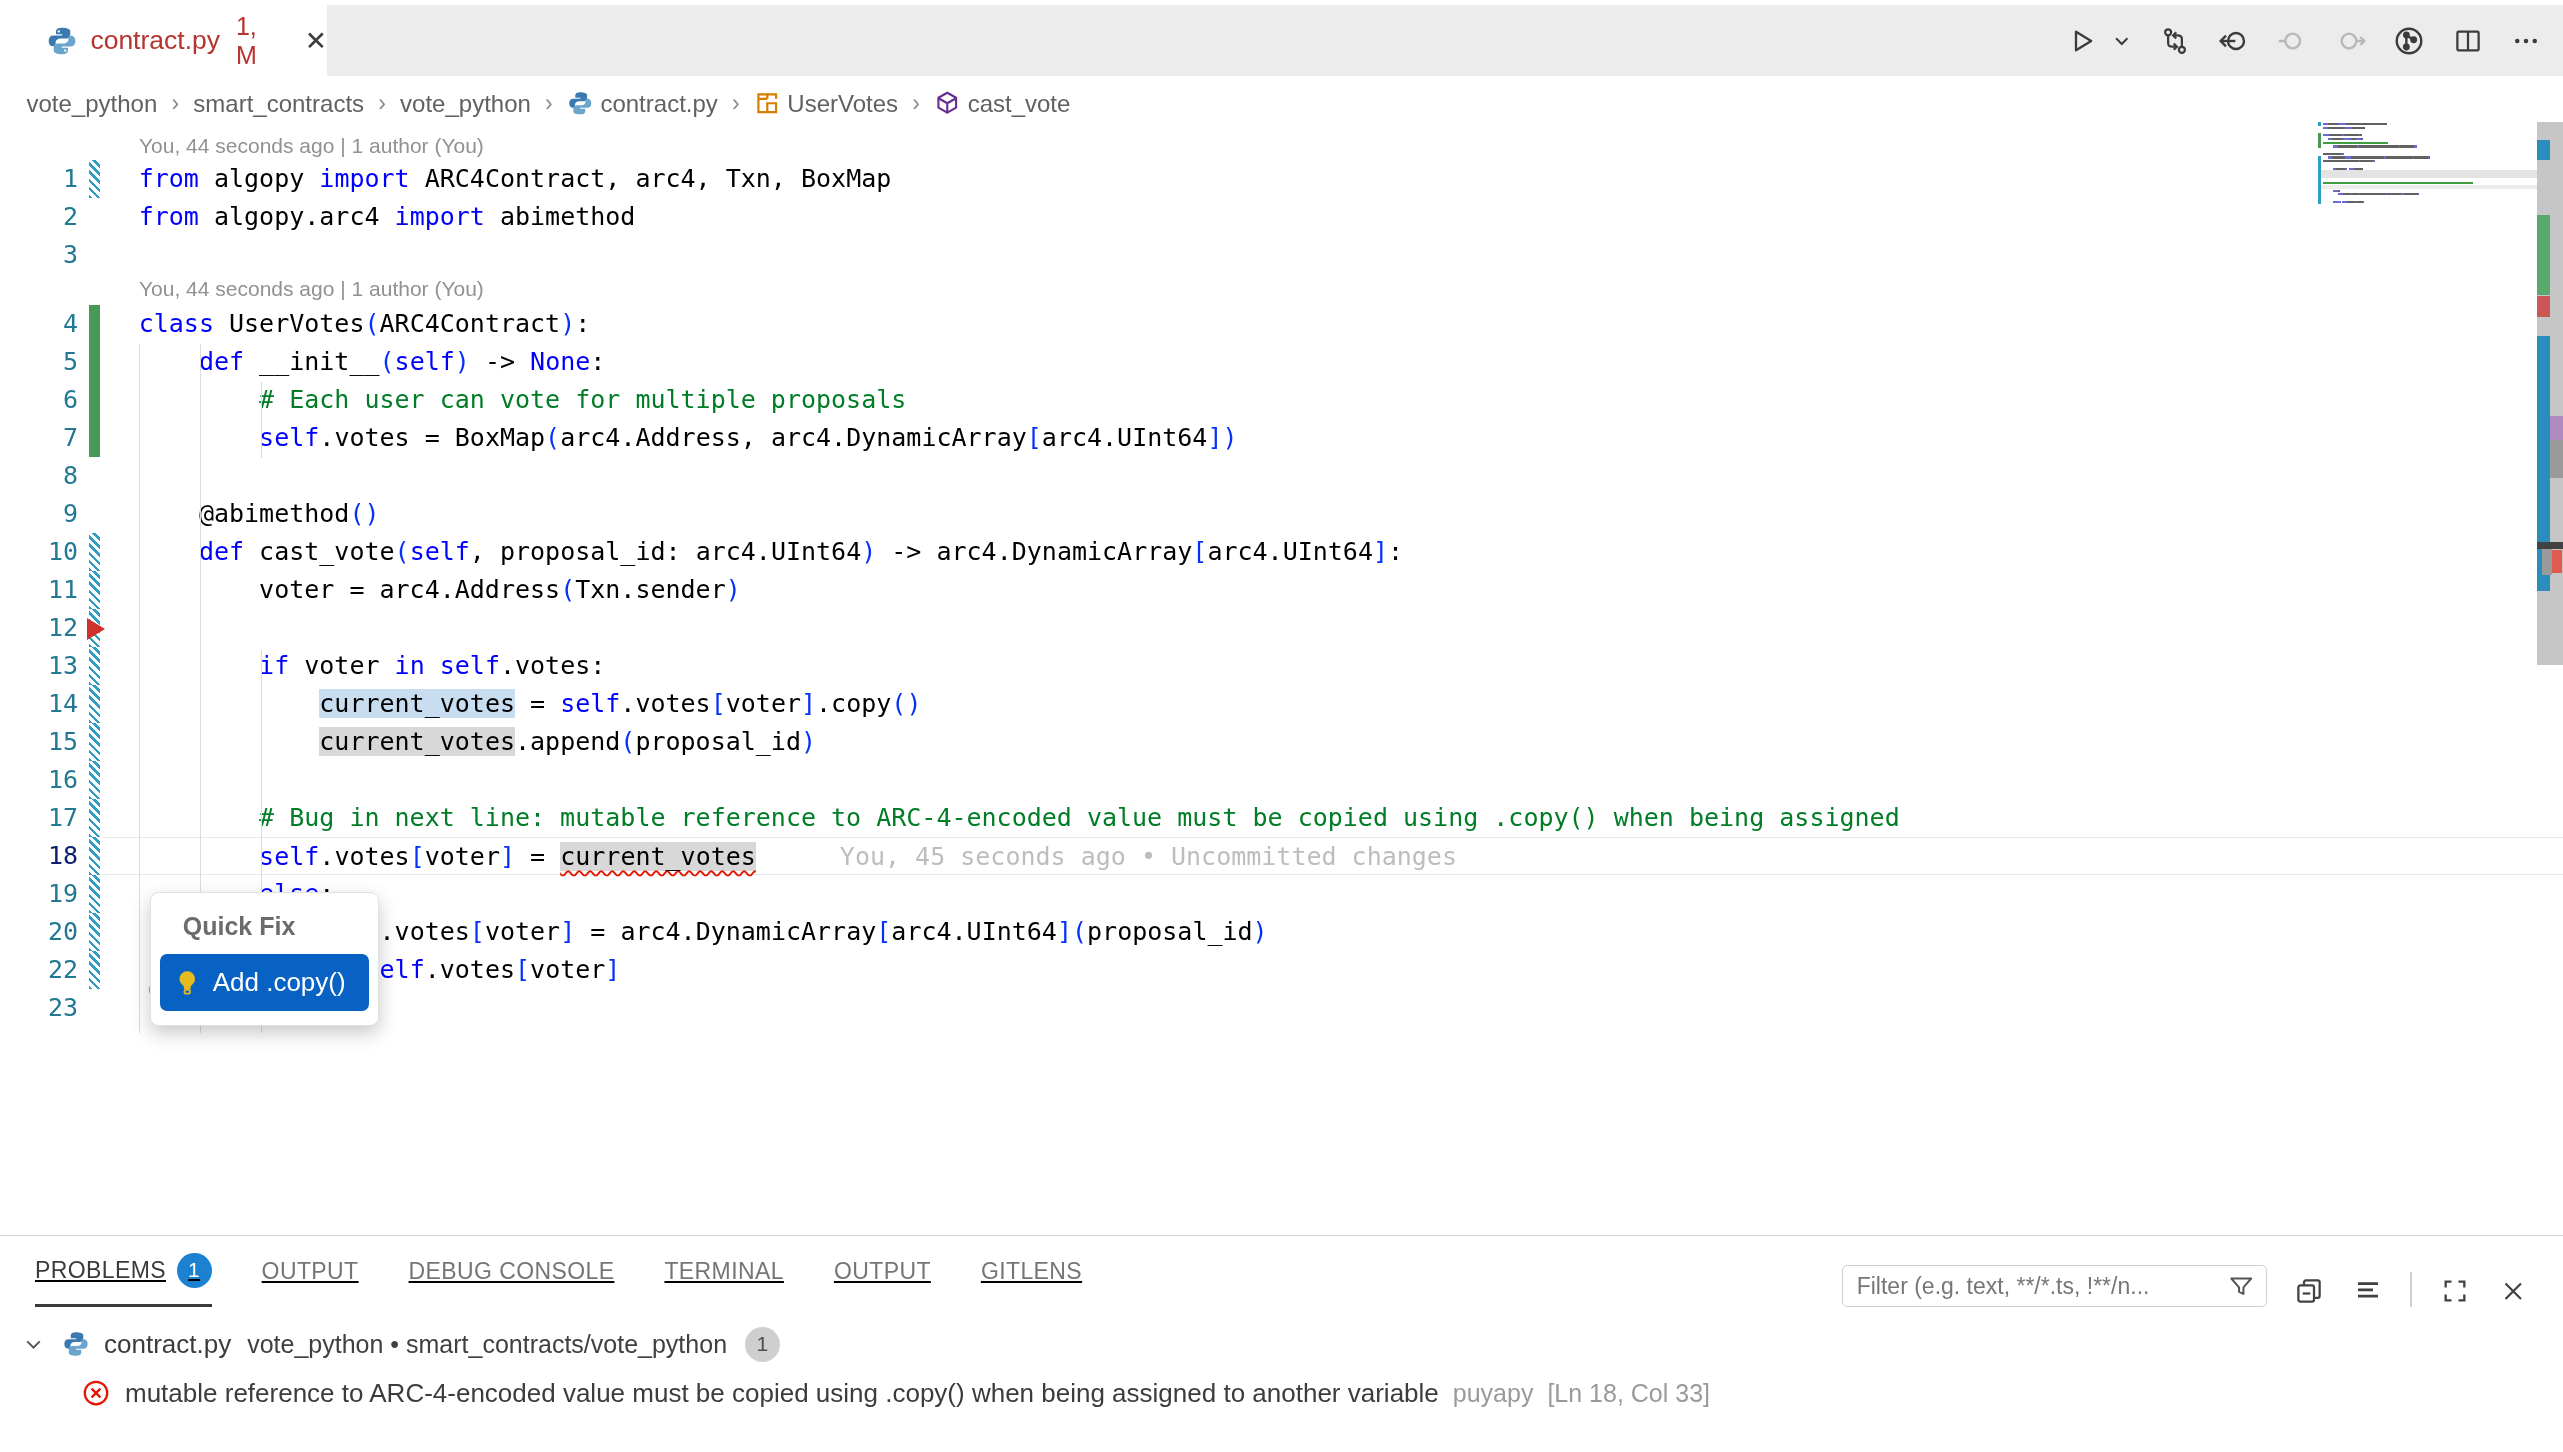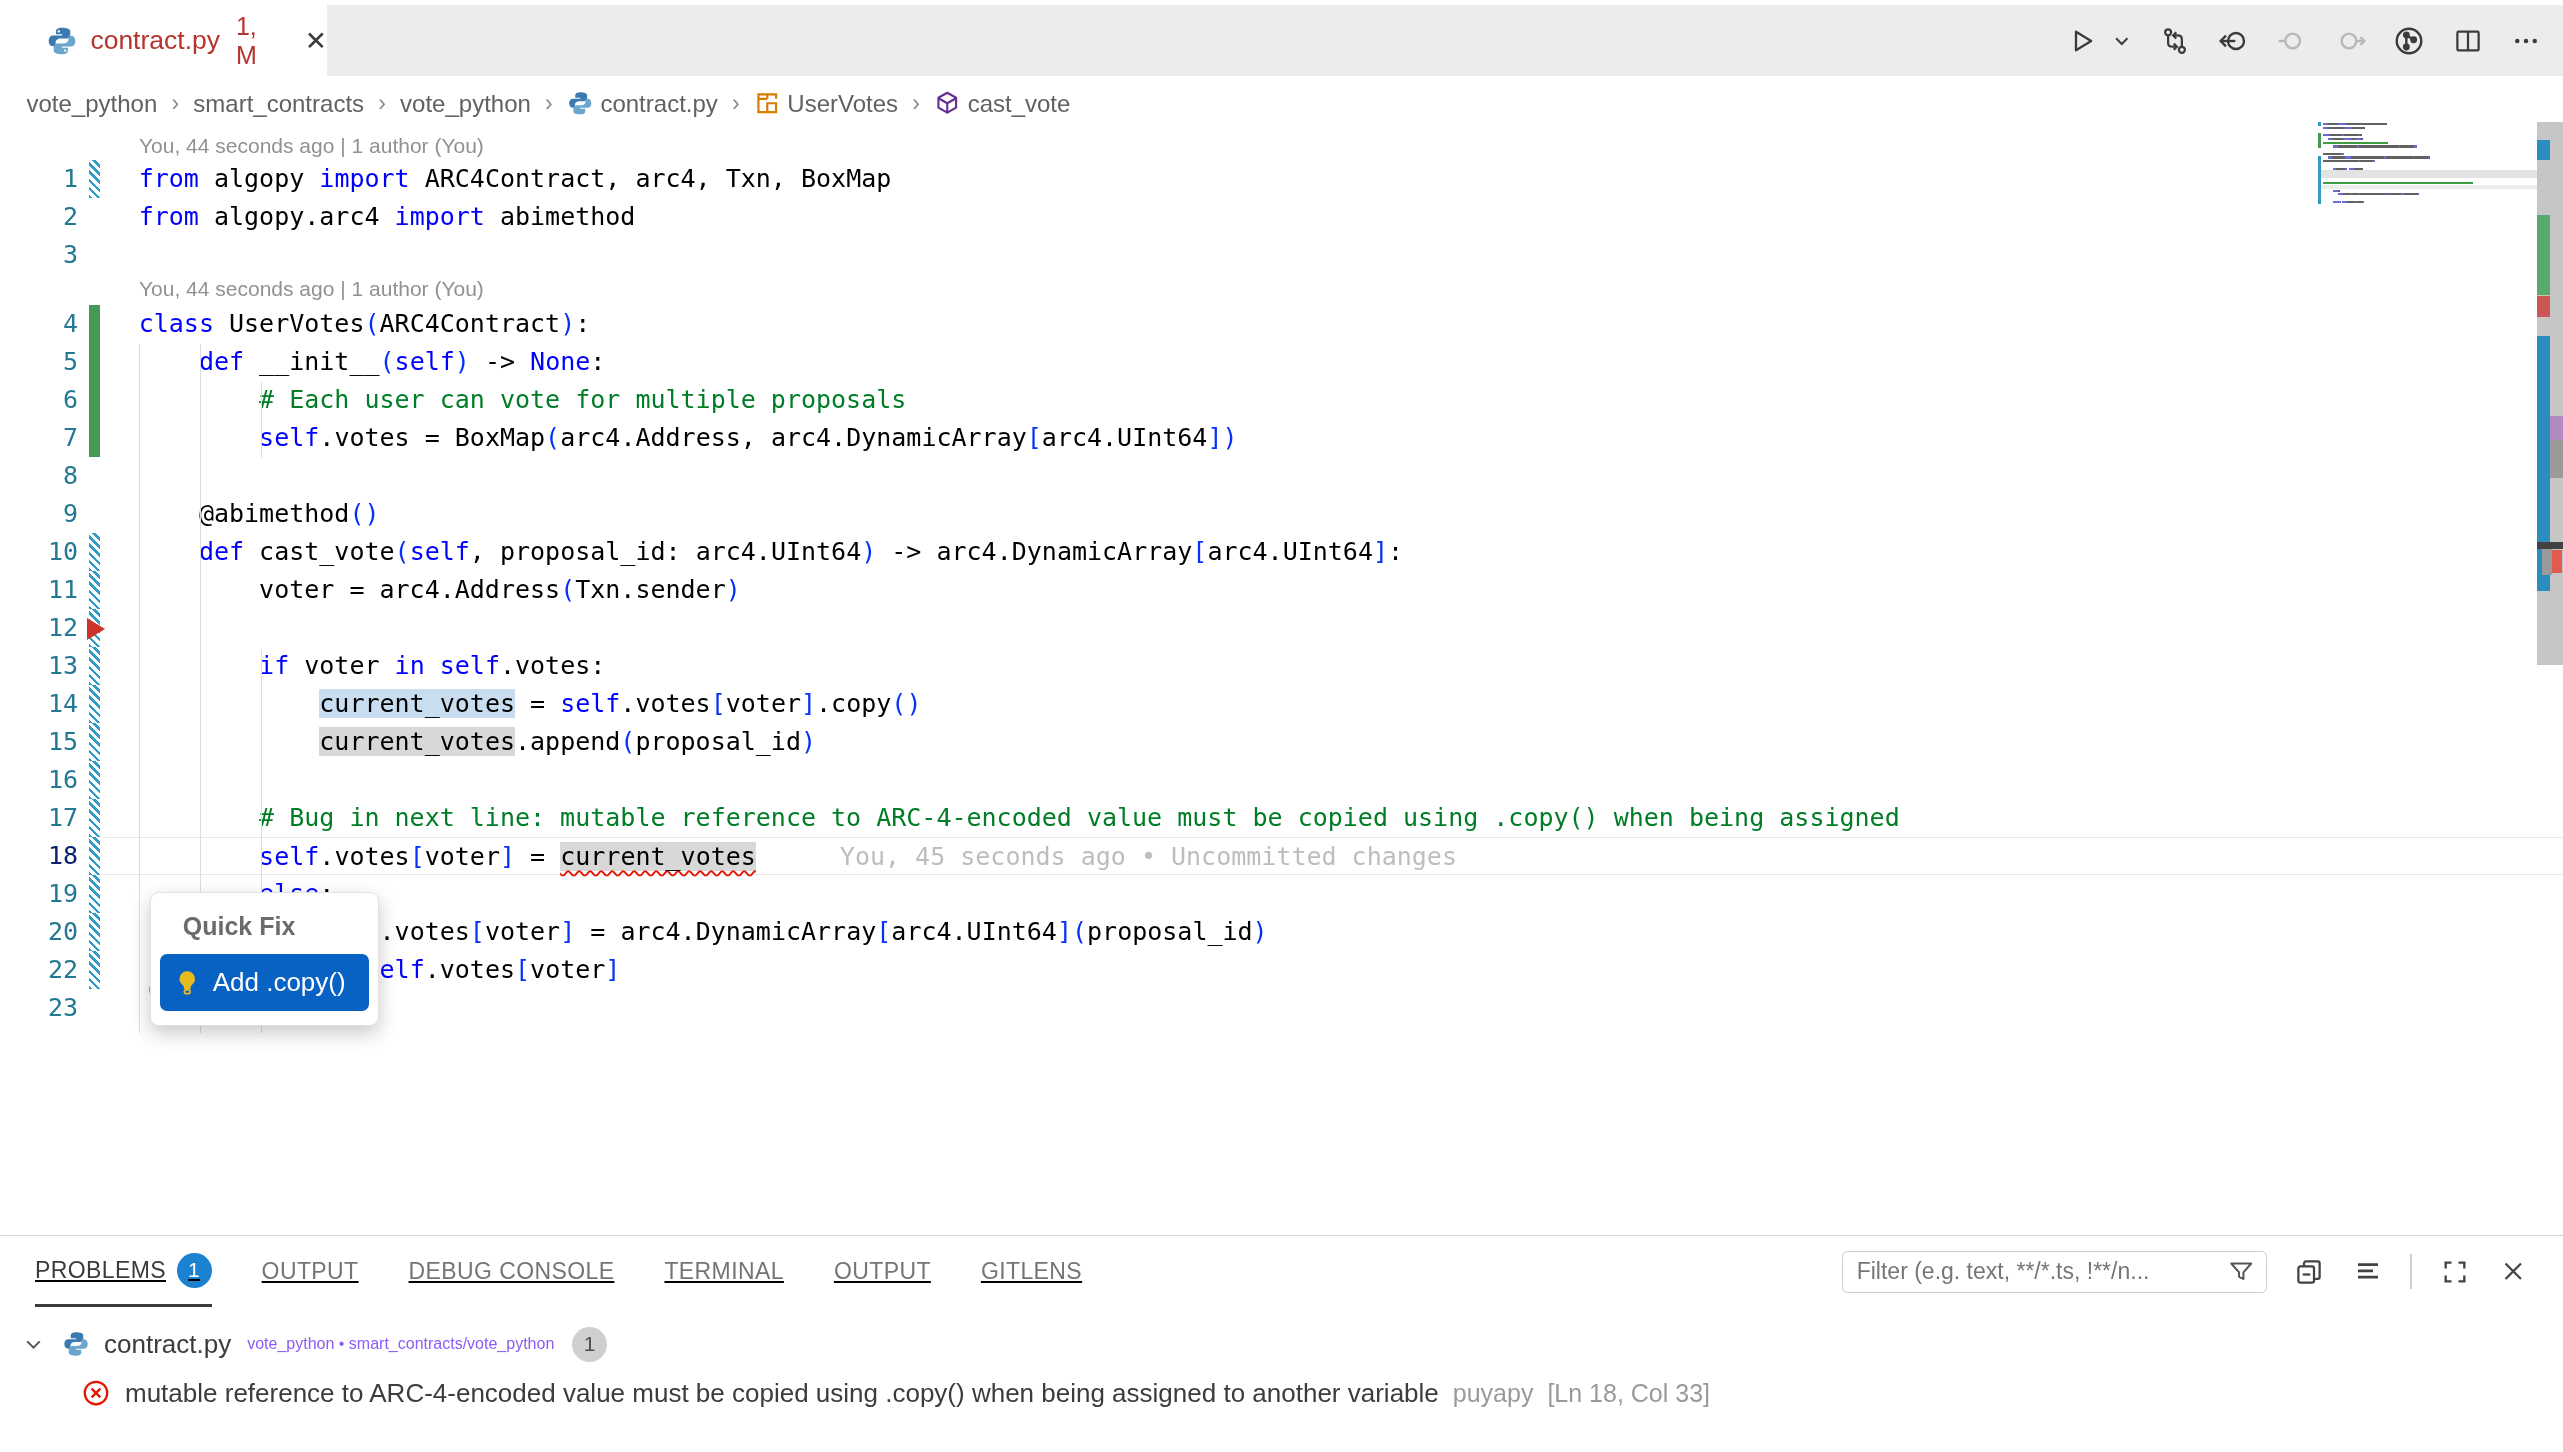--- a/index.html
+++ b/index.html
@@ -69,32 +69,32 @@
 
   
   .panel { position:absolute; left:0; top:1235px; width:2563px; height:218px; background:#ffffff;
            border-top:1.8px solid #d4d4d4; }
   .panel-tabs { position:absolute; left:35px; top:0; height:71px; display:flex; align-items:center; gap:50px;text-decoration:underline; }
   .ptab { font-size:23px; color:#757575; letter-spacing:0.4px; height:71px; display:flex; align-items:center;
           gap:10.6px; cursor:pointer; }
   .ptab.active { color:#3b3b3b; border-bottom:3.5px solid #3b3b3b; }
   .pbadge { background:#1b82d2; color:#fff; border-radius:50%; width:35px; height:35px; font-size:21px;
             display:flex; align-items:center; justify-content:center; }
-  .panel-right { position:absolute; right:34px; top:0; height:71px; display:flex; align-items:center; gap:26.5px;margin-left:16px; }
+  .panel-right { position:absolute; right:34px; top:0; height:71px; display:flex; align-items:flex-end; gap:26.5px;margin-left:16px; }
   .filter-box { width:425px; height:42px; border:1.8px solid #cecece; border-radius:5.3px; background:#fff;
                 display:flex; align-items:center; padding:0 8.8px 0 14px; }
   .filter-box input { flex:1; border:none; outline:none; font-size:23px; color:#3b3b3b; background:transparent;
                       font-family:"Liberation Sans",sans-serif; }
   .filter-box input::placeholder { color:#767676; }
   .p-sep { width:1.8px; height:35px; background:#d0d0d0; }
   .p-icon { width:32px; height:32px; display:flex; align-items:center; justify-content:center; cursor:pointer; }
   .prob-file-row { position:absolute; left:0; top:85px; height:46px; width:100%; display:flex; align-items:center; cursor:pointer; }
   .prob-file-row .chev { margin-left:21px; }
   .pf-name { font-size:26px; color:#3b3b3b; margin-left:14px; }
-  .pf-path { font-size:16px; color:#8b5cf6; margin-left:16px; }
+  .pf-path { font-size:25px; color:#404040; margin-left:16px; }
   .pf-badge { background:#cfcfcf; color:#4e4e4e; min-width:35px; height:35px; border-radius:17.7px; font-size:21px;
               display:flex; align-items:center; justify-content:center; margin-left:17.7px; }
   .prob-err-row { position:absolute; left:0; top:133px; height:48px; width:100%; display:flex; align-items:center; cursor:pointer; }
   .pe-msg { font-size:26px; color:#3c3c3c; margin-left:14px; }
   .pe-src { font-size:25px; color:#9a9a9a; margin-left:14px; }
   .pe-loc { font-size:25px; color:#9a9a9a; margin-left:14px; }
 </style>
 </head>
 <body>
 

